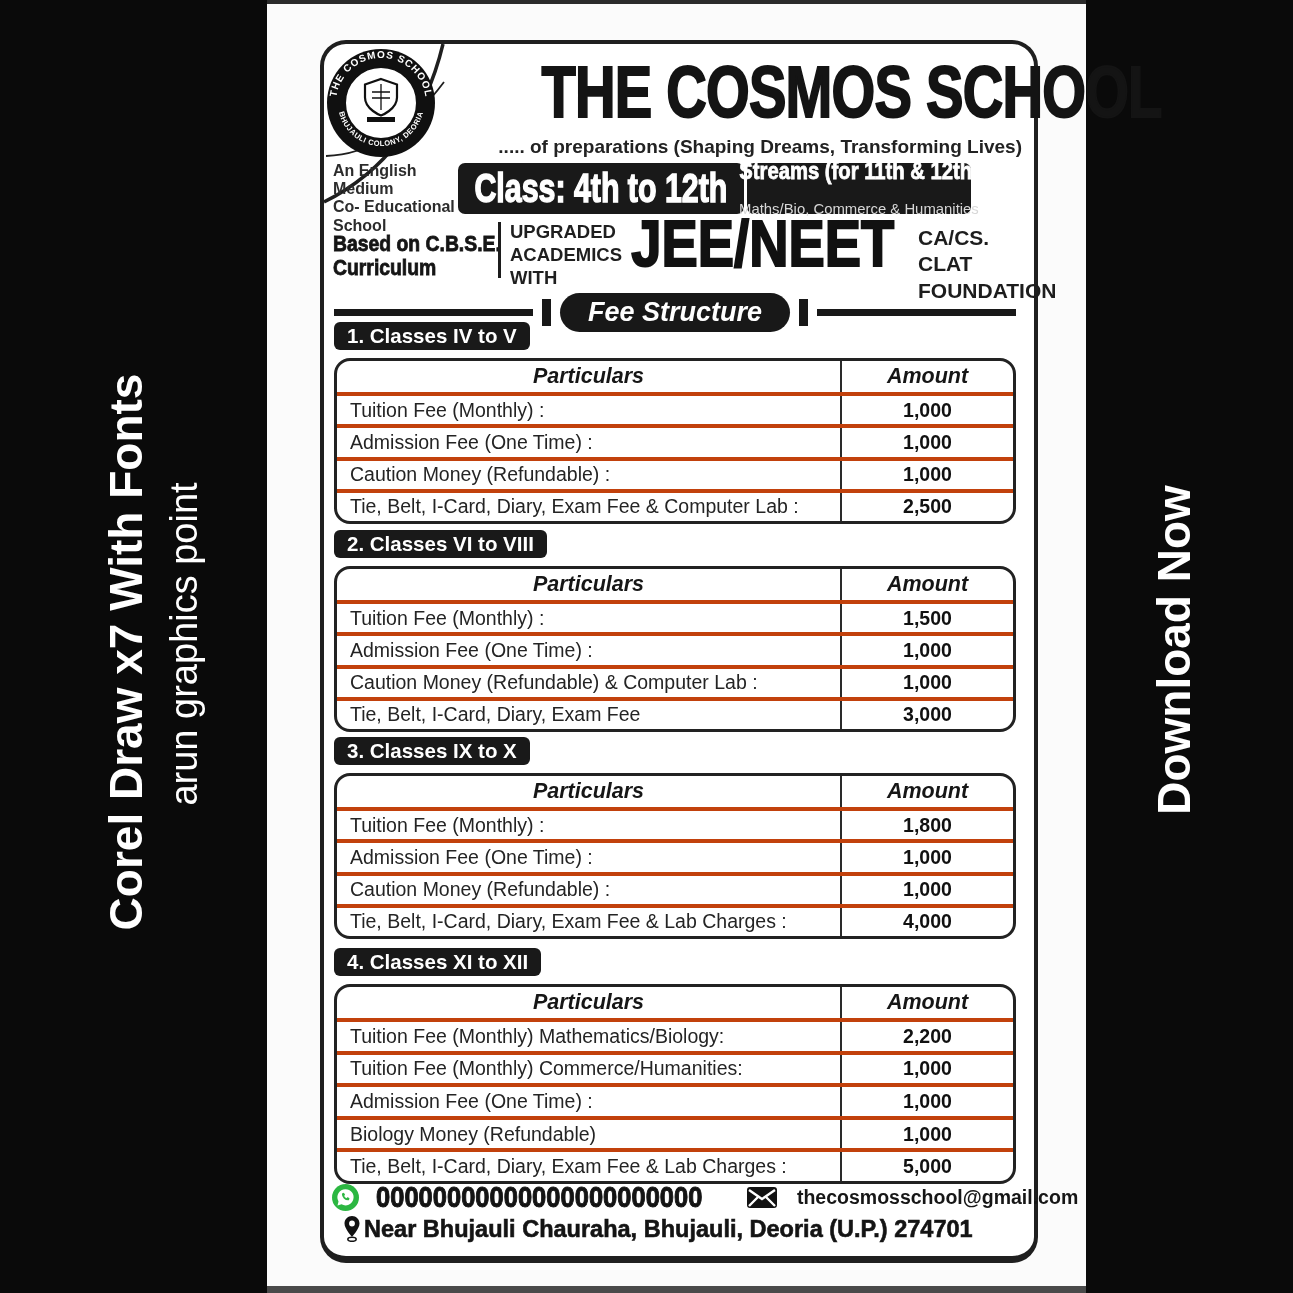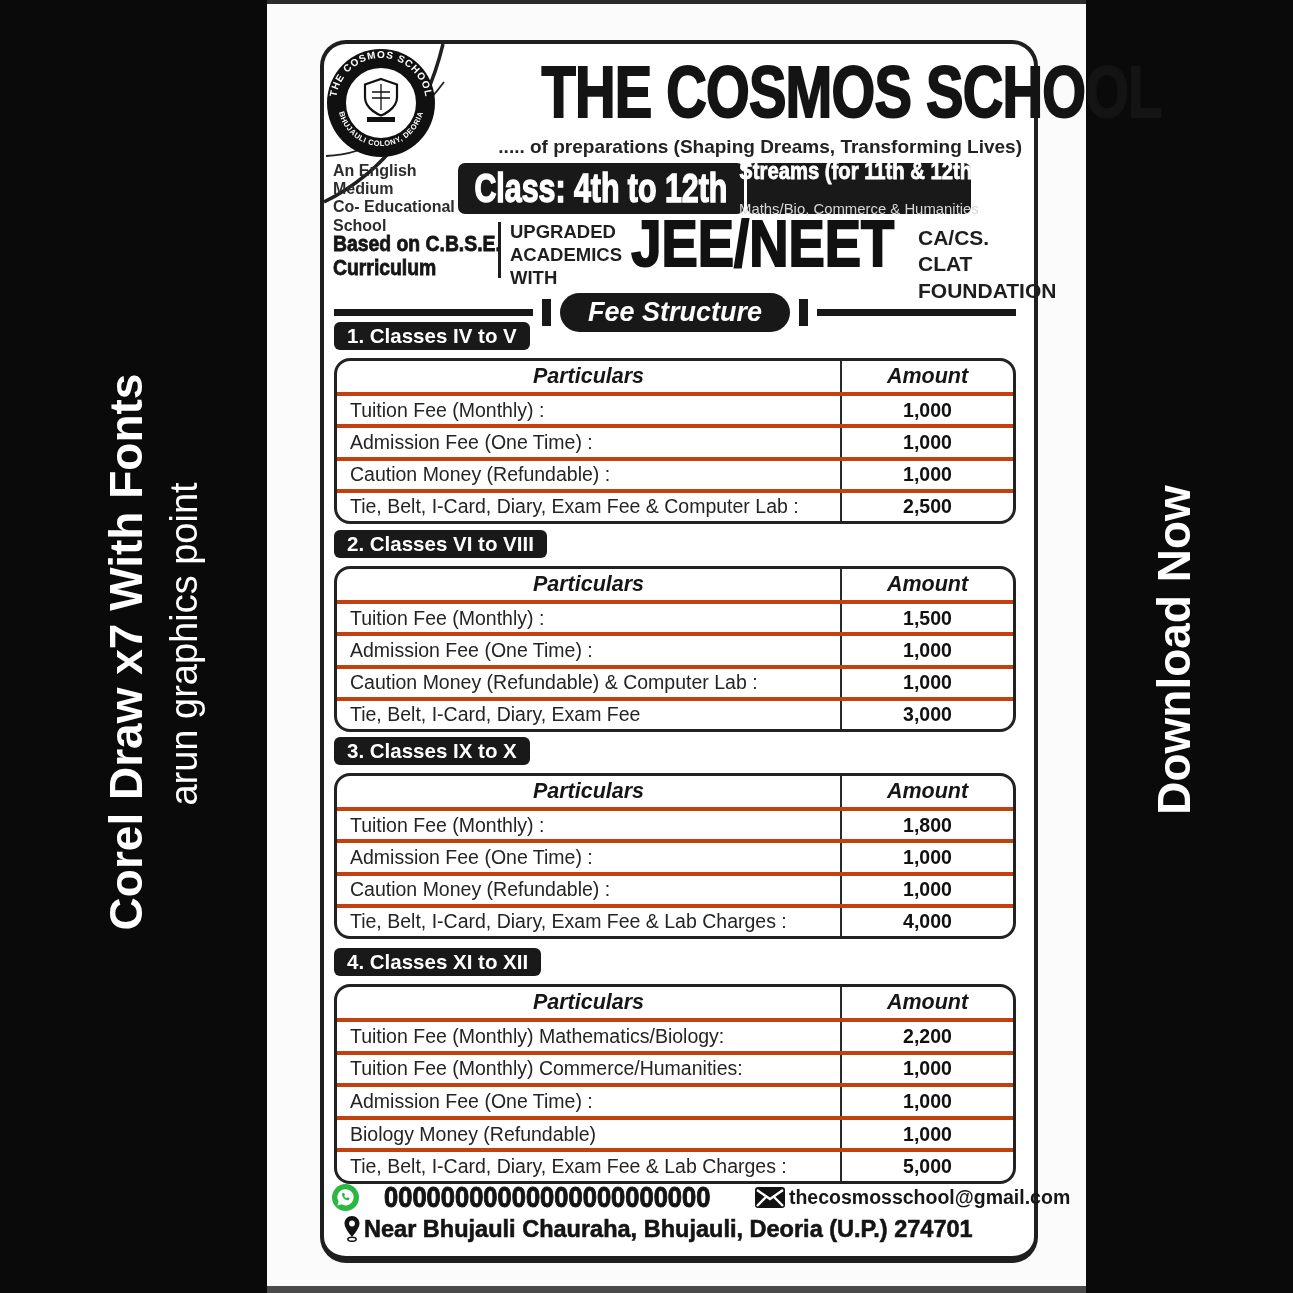--- a/index.html
+++ b/index.html
@@ -59,22 +59,22 @@
   .t-row{display:flex;flex:1;border-top:4px solid #c2410c;align-items:stretch;}
   .t-head{flex:0 0 31px;border-top:none;}
   .t-cell-label{flex:1;display:flex;align-items:center;padding-left:13px;font-size:19.5px;color:#242424;}
   .t-cell-amount{width:25.3%;border-left:2px solid #2a2a2a;display:flex;align-items:center;
     justify-content:center;font-weight:bold;font-size:19.5px;color:#111;}
   .t-head .t-cell-label,.t-head .t-cell-amount{justify-content:center;padding-left:0;
     font-weight:bold;font-style:italic;font-size:21.5px;color:#161616;}
   
   .contact{position:absolute;left:8px;top:1138px;width:688px;}
   .c-row1{display:flex;align-items:center;justify-content:space-between;height:31px;}
-  .c-left{display:flex;align-items:center;gap:25px;justify-content:space-between;}
-  .c-right{display:flex;align-items:center;gap:4px;}
+  .c-left{display:flex;align-items:center;gap:17px;justify-content:space-between;}
+  .c-right{display:flex;align-items:center;gap:20px;}
   .phone{display:inline-block;font-weight:bold;font-size:29px;white-space:nowrap;
     transform:scaleX(0.88);transform-origin:left;-webkit-text-stroke:1px #141414;color:#141414;}
   .email{font-weight:bold;font-size:19.5px;color:#161616;}
   .c-row2{display:flex;align-items:center;gap:2px;height:31px;margin-left:10px;}
   .address{display:inline-block;font-weight:bold;font-size:24.5px;white-space:nowrap;color:#141414;
     -webkit-text-stroke:0.6px #141414;transform:scaleX(0.96);transform-origin:left;}
   .icon{flex:0 0 auto;display:inline-block;}
 </style>
 </head>
 <body>

